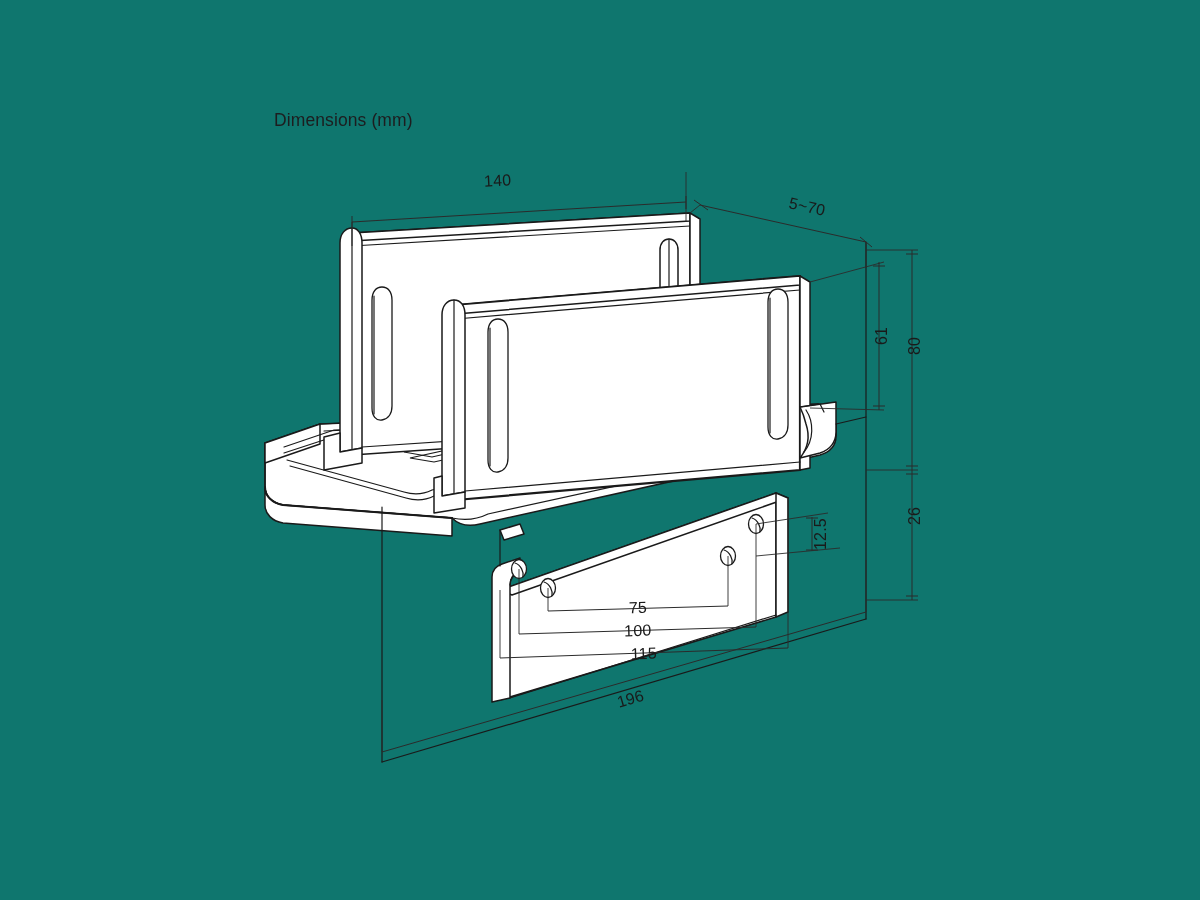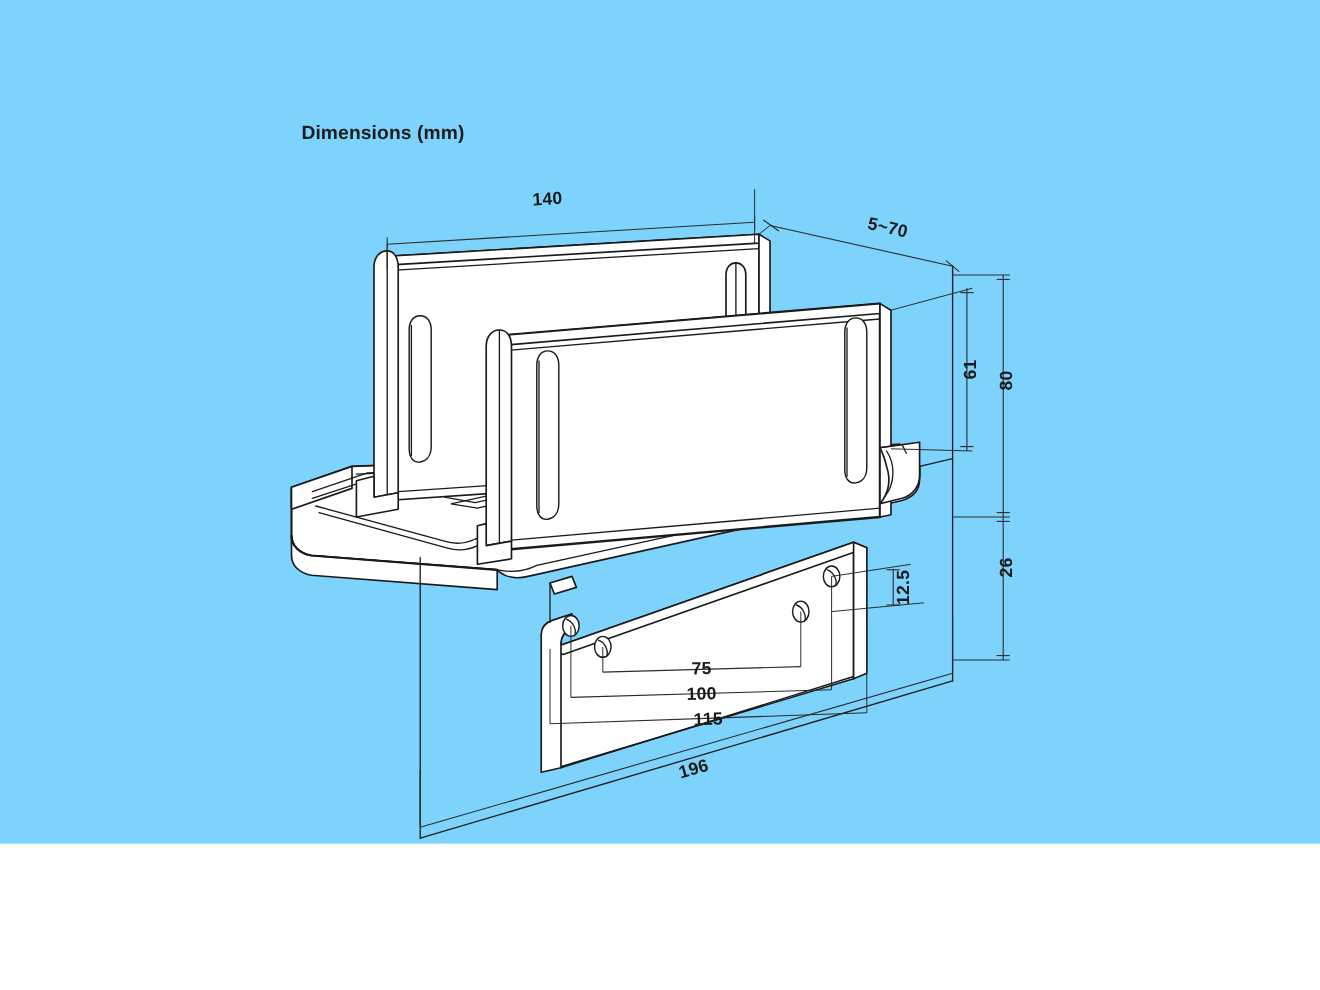--- a/index.html
+++ b/index.html
@@ -11,23 +11,22 @@
   body {
     width: 1200px;
     height: 900px;
     font-family: "Liberation Sans", sans-serif;
     overflow: hidden;
     position: relative;
   }
   #stage {
     position: relative;
     width: 1200px;
-    height: 767px;
-    background: #7dd3fc;
-    font-weight: bold;
+    height: 900px;
+    background: #0f766e;
   }
   #title {
     position: absolute;
     left: 274px;
     top: 110px;
     font-size: 17.5px;
     color: #1d1d1f;
     letter-spacing: 0.1px;
     white-space: nowrap;
   }

